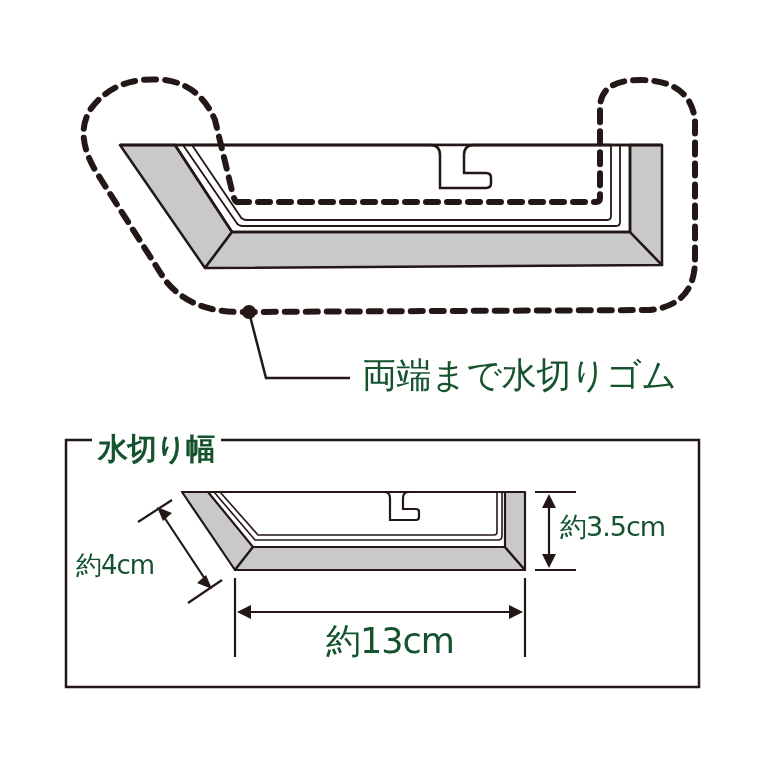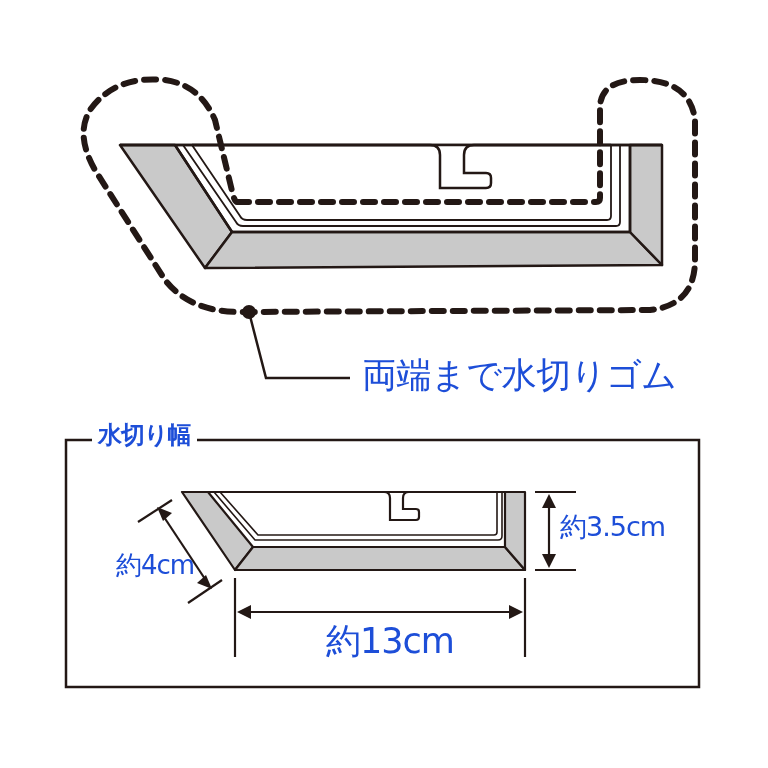--- a/index.html
+++ b/index.html
@@ -1,22 +1,22 @@
 <!DOCTYPE html>
 <html><head>
   <meta charset="utf-8">
   <style>
     html, body { margin: 0; padding: 0; background: #ffffff; }
     body { width: 768px; height: 768px; position: relative; overflow: hidden;
            font-family: "DejaVu Sans", "Liberation Sans", sans-serif; color: #231815; }
     svg.main { position: absolute; left: 0; top: 0; }
-    .label { position: absolute; white-space: nowrap; line-height: 1; color: #1d4ed8; }
+    .label { position: absolute; white-space: nowrap; line-height: 1; color: #14532d; }
     .callout-label { left: 362px; top: 358px; font-size: 35px; letter-spacing: -0.5px; }
-    .section-title { left: 92px; top: 423px; font-size: 24px; font-weight: bold; background: #fff; padding: 0 6px; letter-spacing: -1px; }
-    .dim-depth { left: 76px; top: 552px; font-size: 26px; letter-spacing: -1px; margin-left: 40px; }
+    .section-title { left: 92px; top: 434px; font-size: 30px; font-weight: bold; background: #fff; padding: 0 6px; letter-spacing: -1px; }
+    .dim-depth { left: 76px; top: 552px; font-size: 26px; letter-spacing: -1px; }
     .dim-height { left: 560px; top: 513px; font-size: 27px; letter-spacing: -1px; }
     .dim-width { left: 326px; top: 624px; font-size: 35px; letter-spacing: -1px; }
   </style>
 </head>
 <body>
 
 <svg class="main" width="768" height="768" viewBox="0 0 768 768">
 
   <g>
 

